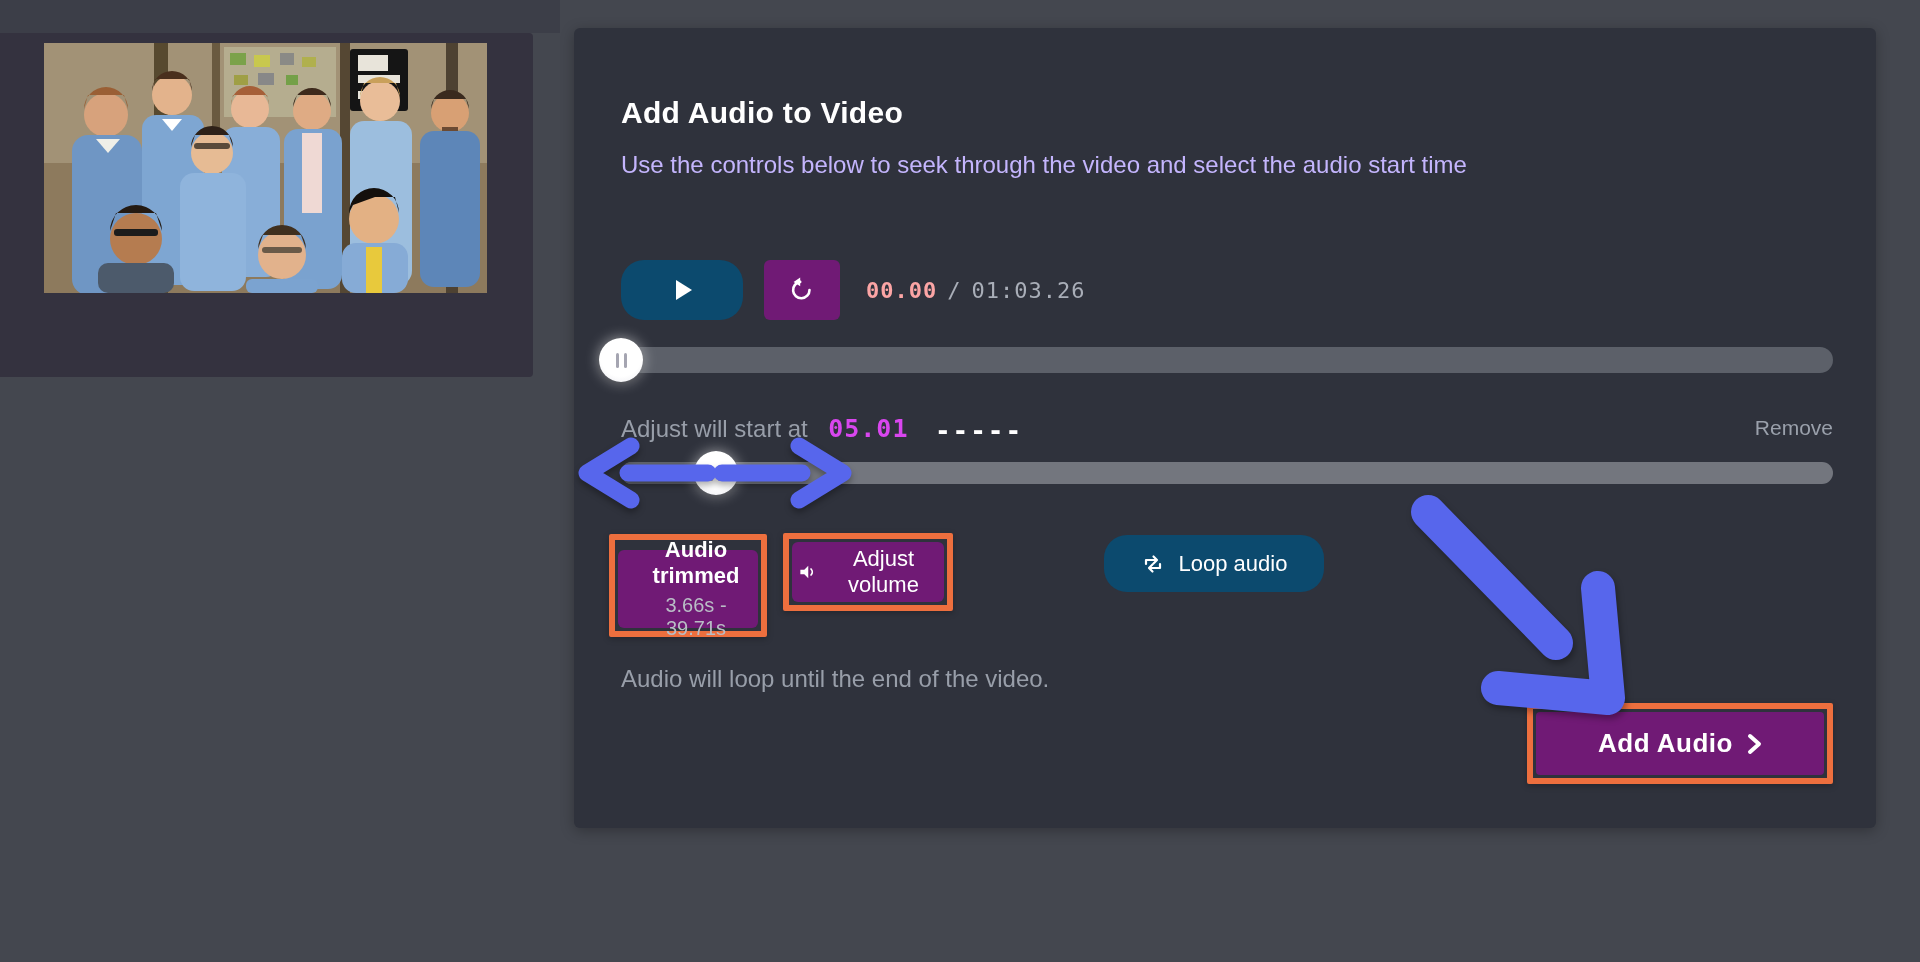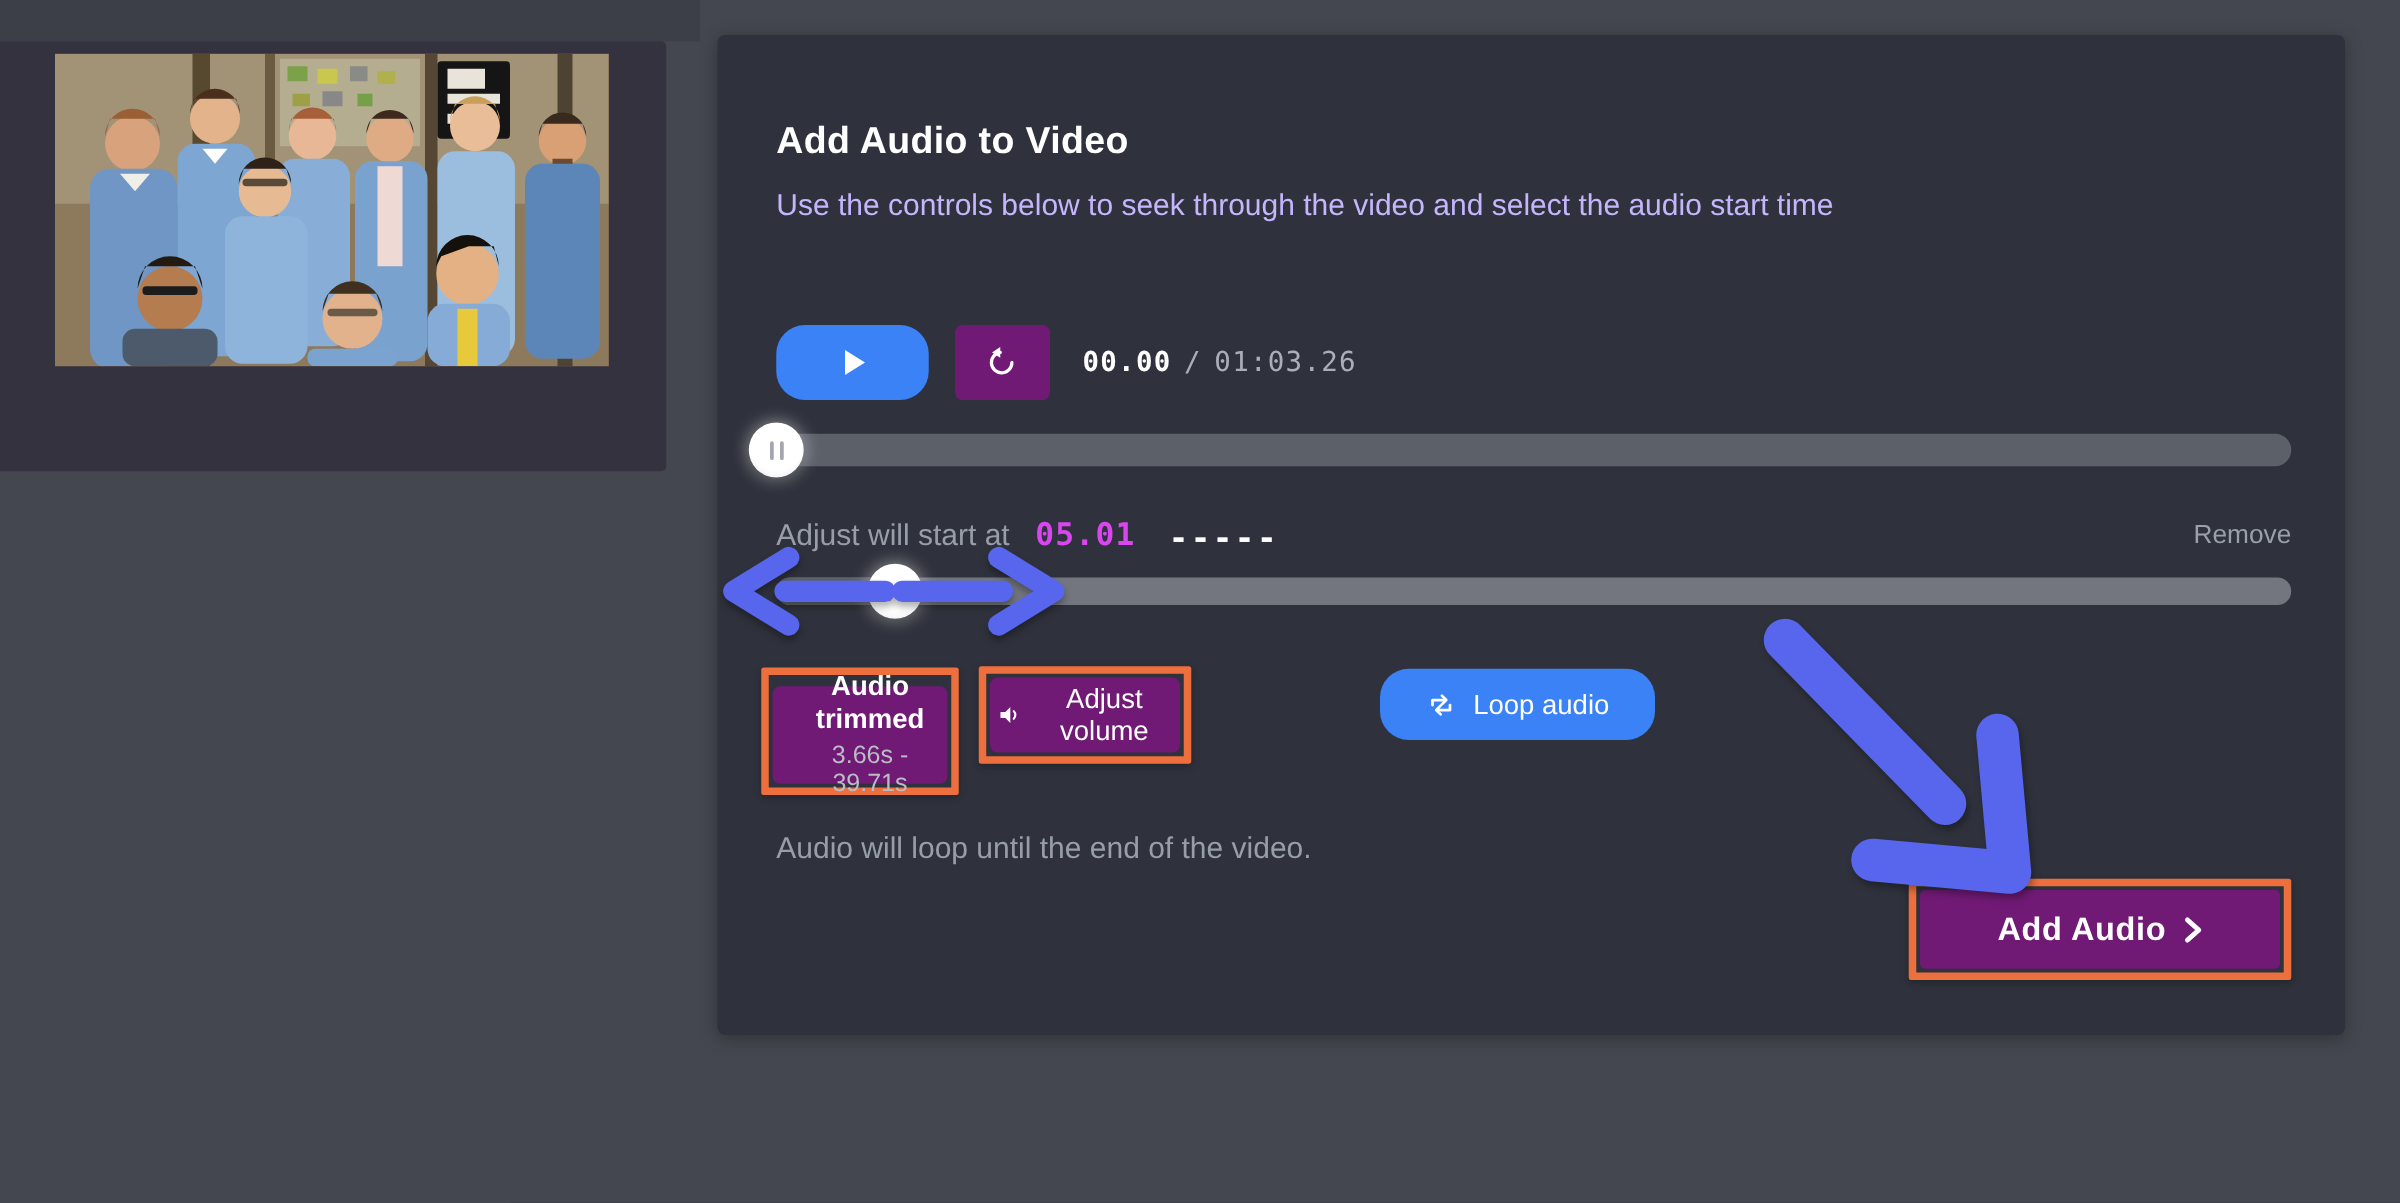--- a/index.html
+++ b/index.html
@@ -19,29 +19,29 @@
         background:#2f323c;border-radius:6px;box-shadow:0 3px 14px rgba(0,0,0,.28);}
   .card-title{position:absolute;left:47px;top:68px;margin:0;
               font-size:30px;font-weight:bold;color:#ffffff;letter-spacing:.3px;}
   .card-sub{position:absolute;left:47px;top:118px;margin:0;max-width:880px;
             font-size:24px;line-height:37px;color:#c4b5fd;font-weight:400;}
 
   
   .controls{position:absolute;left:47px;top:232px;height:60px;display:flex;align-items:center;}
   .btn{border:none;cursor:pointer;display:inline-flex;align-items:center;justify-content:center;
        border-radius:6px;color:#fff;font-family:"Liberation Sans",sans-serif;}
-  .btn.blue{background:#3b82f6;border-radius:23px;}
+  .btn.blue{background:#0c4a6e;border-radius:23px;}
   .btn.grayb{background:#701a75;}
   .play-btn{width:122px;height:60px;}
   .play-tri{width:0;height:0;border-left:16px solid #fff;border-top:10px solid transparent;
             border-bottom:10px solid transparent;margin-left:3px;}
   .restart-btn{width:76px;height:60px;margin-left:21px;}
   .time{margin-left:26px;font-family:"DejaVu Sans Mono",monospace;font-size:22px;
         display:flex;align-items:center;letter-spacing:1px;}
-  .t-cur{color:#ffffff;font-weight:bold;}
+  .t-cur{color:#fca5a5;font-weight:bold;}
   .t-sep{color:#a9aeb8;margin:0 10px;}
   .t-dur{color:#a9aeb8;}
 
   
   .slider{position:absolute;left:47px;width:1212px;}
   .slider .track{position:relative;width:100%;border-radius:14px;overflow:hidden;}
   .seek-slider{top:319px;height:26px;}
   .seek-slider .track{height:26px;background:#5c6069;}
   .audio-slider{top:434px;height:22px;}
   .audio-slider .track{height:22px;background:#73767e;}

